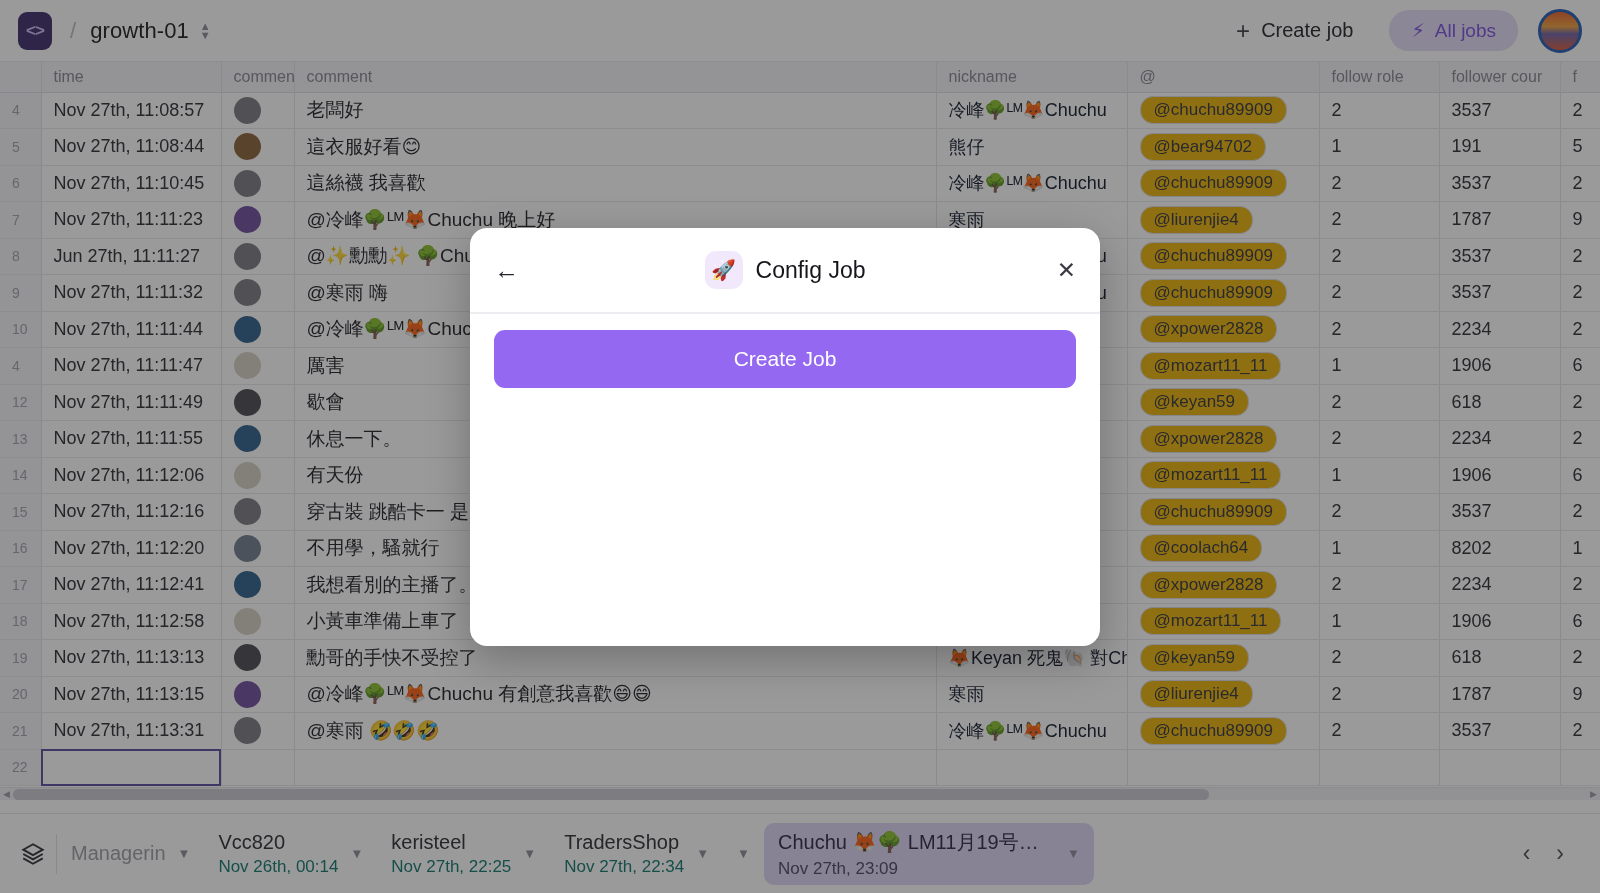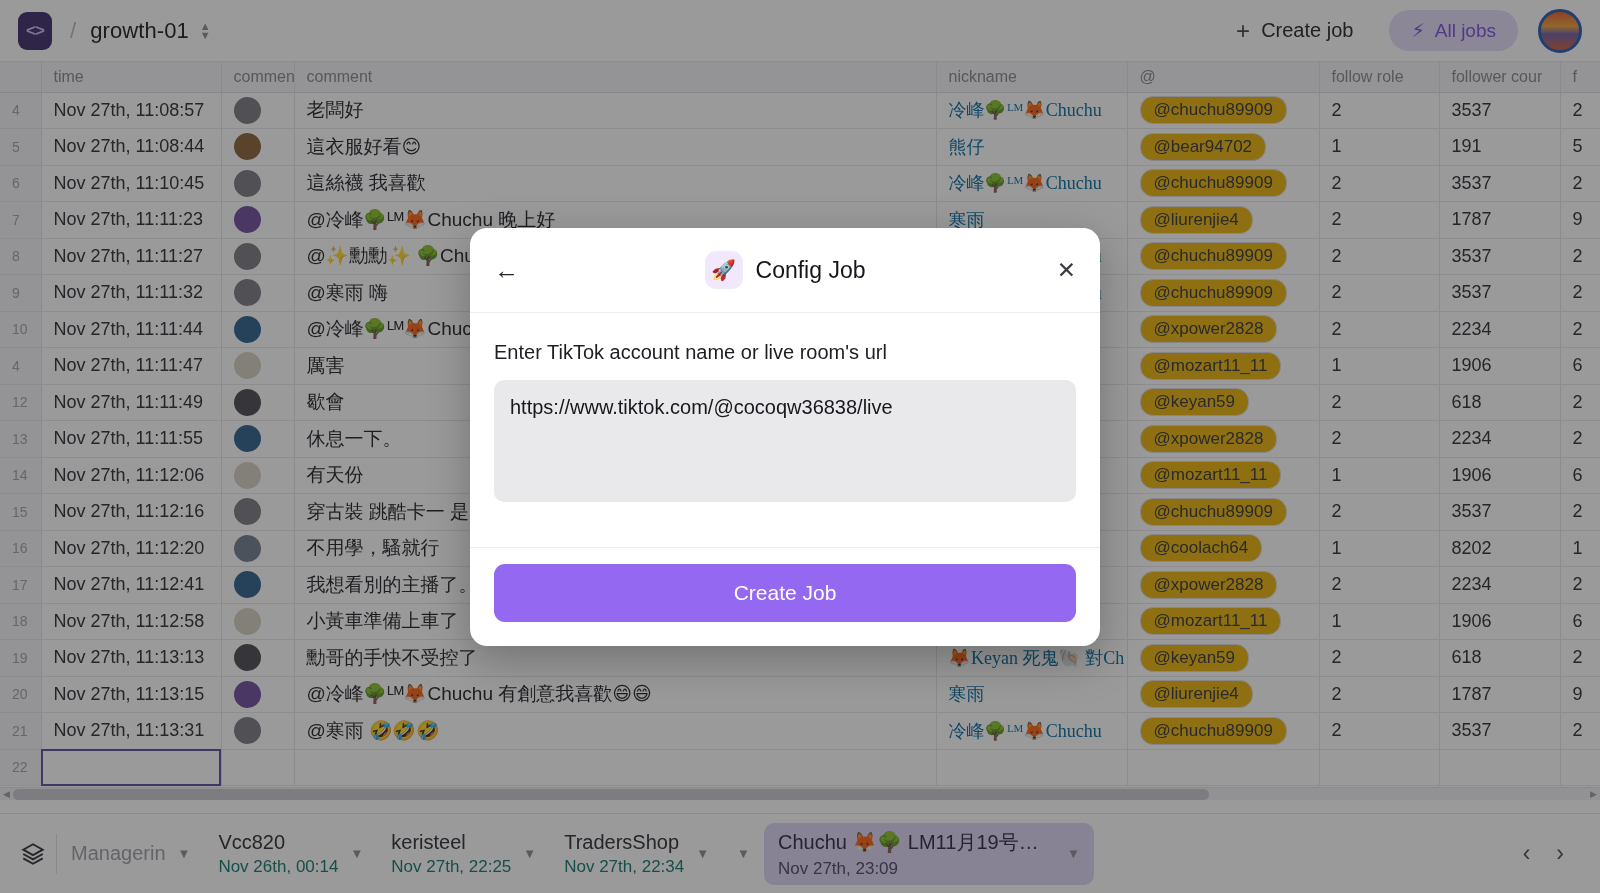--- a/index.html
+++ b/index.html
@@ -79,21 +79,21 @@
   .c-role   { width: 120px; }
   .c-fc     { width: 121px; }
   .c-f      { width: 100px; }
 
   td.rownum {
     background: #f4f4f7; color: #a0a0aa; font-size: 14px;
     text-align: center; padding: 0;
   }
   td.time { font-size: 18px; color: #2b2b33; }
   td.comment { font-size: 19px; color: #1e1e26; }
-  td.nick { font-size: 18px; color: #0369a1; font-family: Liberation Serif, serif; }
+  td.nick { font-size: 18px; color: #0f172a; }
   td.num { font-size: 18px; color: #2b2b33; }
   td.avatar { padding: 0; text-align: center; vertical-align: middle; }
   .av {
     width: 27px; height: 27px; border-radius: 50%; display: inline-block;
     vertical-align: middle; background: #9aa0ab;
   }
   .pill {
     display: inline-block; border: 1px solid #dcdce3; border-radius: 13px;
     padding: 3px 13px; font-size: 17px; color: #33333b; background: #eab308;
   }
@@ -275,21 +275,21 @@
             <td class="avatar"><span class="av" style="background:#6d4b9c"></span></td>
             <td class="comment">@冷峰🌳ᴸᴹ🦊Chuchu 晚上好</td>
             <td class="nick">寒雨</td>
             <td class="at"><span class="pill">@liurenjie4</span></td>
             <td class="num">2</td>
             <td class="num">1787</td>
             <td class="num">9</td>
           </tr>
           <tr>
             <td class="rownum">8</td>
-            <td class="time">Nov 27th, 11:11:27</td>
+            <td class="time">Jun 27th, 11:11:27</td>
             <td class="avatar"><span class="av" style="background:#7a7a82"></span></td>
             <td class="comment">@✨勳勳✨ 🌳Chuchu</td>
             <td class="nick">冷峰🌳ᴸᴹ🦊Chuchu</td>
             <td class="at"><span class="pill">@chuchu89909</span></td>
             <td class="num">2</td>
             <td class="num">3537</td>
             <td class="num">2</td>
           </tr>
           <tr>
             <td class="rownum">9</td>
@@ -515,22 +515,18 @@
 
   <div class="modal">
     <div class="m-head">
       <span class="m-back">←</span>
       <div class="m-titlewrap">
         <span class="m-icon">🚀</span>
         <span class="m-title">Config Job</span>
       </div>
       <span class="m-close">✕</span>
     </div>
-    <div class="m-body">
-      <div class="m-label">Enter TikTok account name or live room's url</div>
-      <textarea class="m-input" placeholder="Enter TikTok account name or live room's url" style="">https://www.tiktok.com/@cocoqw36838/live</textarea>
-    </div>
     <div class="m-foot">
       <button class="m-btn">Create Job</button>
     </div>
   </div>
 
 </div>
 
 </body></html>

